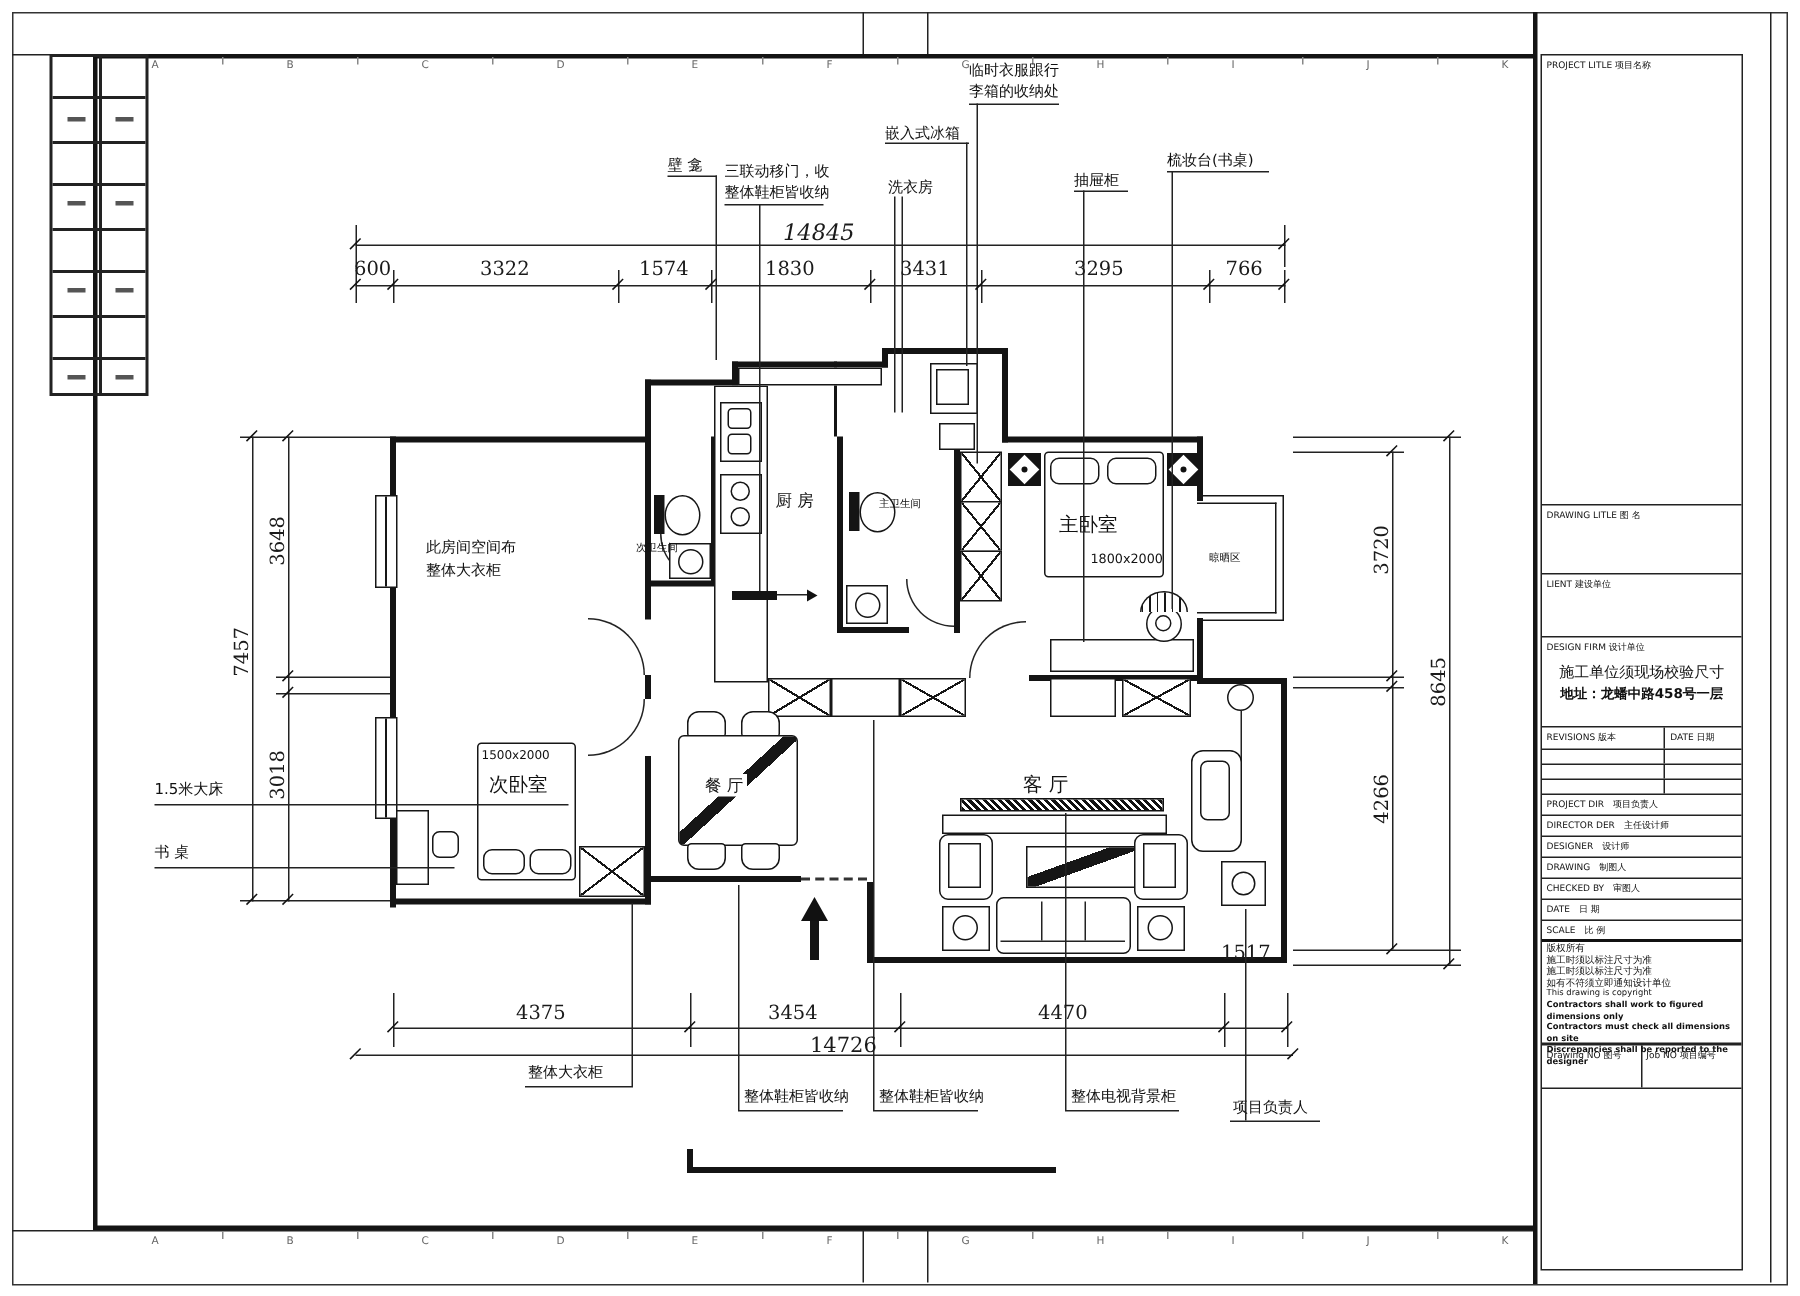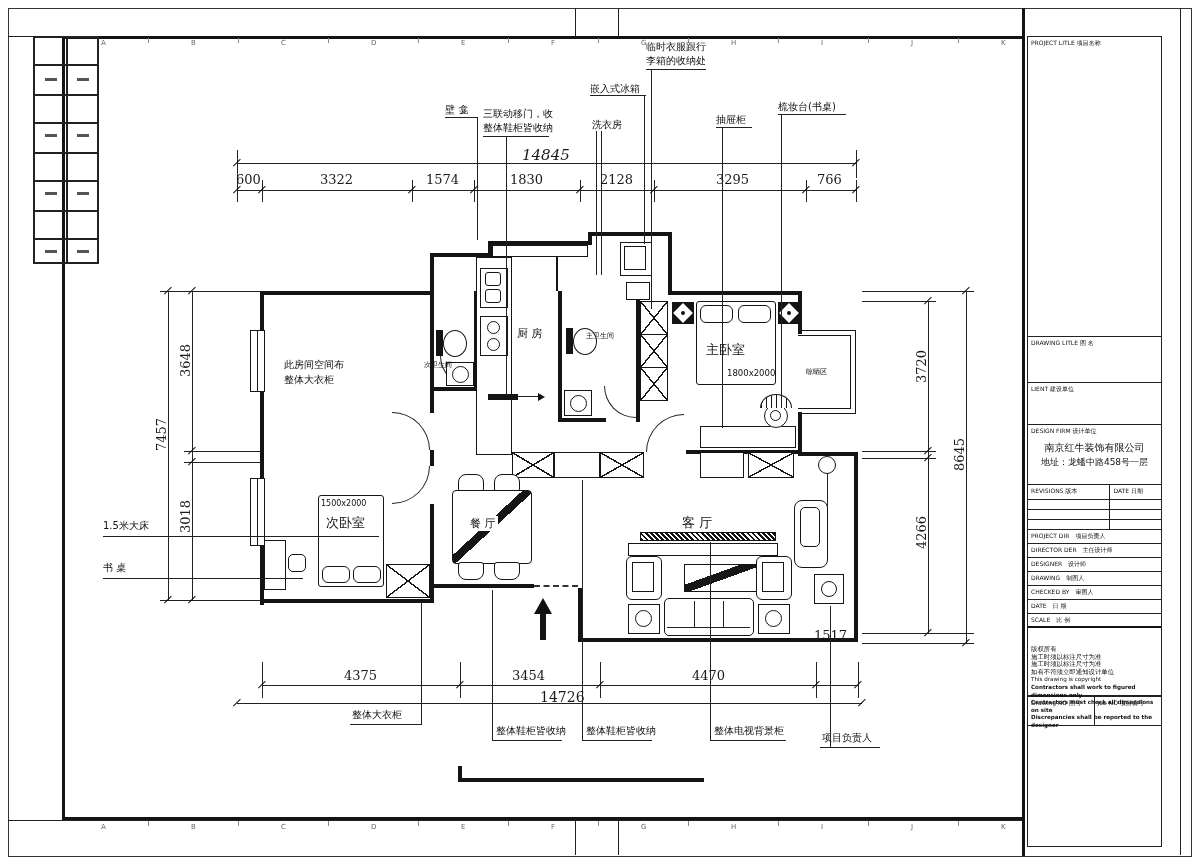--- a/index.html
+++ b/index.html
@@ -120,22 +120,22 @@
     <div class="tb-lab"><span>PROJECT LITLE</span> <span style="font-size:6px;">项目名称</span></div>
   </div>
   <div class="tb-sec" style="height:46px;flex:none;">
     <div class="tb-lab"><span>DRAWING LITLE</span> <span style="font-size:6px;">图 名</span></div>
   </div>
   <div class="tb-sec" style="height:42px;flex:none;">
     <div class="tb-lab"><span>LIENT</span> <span style="font-size:6px;">建设单位</span></div>
   </div>
   <div class="tb-sec" style="height:60px;flex:none;">
     <div class="tb-lab"><span>DESIGN FIRM</span> <span style="font-size:6px;">设计单位</span></div>
-    <div class="lbl" style="left:0;right:0;top:16px;text-align:center;font-size:10px;">南京红牛装饰有限公司</div>
-    <div class="lbl" style="left:0;right:0;top:31px;text-align:center;font-size:9px;">地址：龙蟠中路458号一层</div>
+    <div class="lbl" style="left:0;right:0;top:16px;text-align:center;font-size:10px;">施工单位须现场校验尺寸</div>
+    <div class="lbl" style="left:0;right:0;top:31px;text-align:center;font-size:9px;font-weight:bold;">地址：龙蟠中路458号一层</div>
   </div>
   <div class="tb-row" style="height:15px;flex:none;">
     <div class="tb-lab" style="width:62%;border-right:1px solid #222;box-sizing:border-box;">REVISIONS 版本</div>
     <div class="tb-lab">DATE 日期</div>
   </div>
   <div class="tb-row" style="height:10px;flex:none;">
         <div style="width:62%;border-right:1px solid #222;box-sizing:border-box;"></div>
       </div>
   <div class="tb-row" style="height:10px;flex:none;">
         <div style="width:62%;border-right:1px solid #222;box-sizing:border-box;"></div>
@@ -157,21 +157,21 @@
       </div>
   <div class="tb-sec" style="height:14px;flex:none;">
         <div class="tb-lab"><span>CHECKED BY</span>　<span style="font-size:6px;">审图人</span></div>
       </div>
   <div class="tb-sec" style="height:14px;flex:none;">
         <div class="tb-lab"><span>DATE</span>　<span style="font-size:6px;">日  期</span></div>
       </div>
   <div class="tb-sec" style="height:14px;flex:none;border-bottom:2px solid #111;">
         <div class="tb-lab"><span>SCALE</span>　<span style="font-size:6px;">比  例</span></div>
       </div>
-  <div class="tb-sec" style="height:68px;flex:none;padding-top:18px;">
+  <div class="tb-sec" style="height:68px;flex:none;padding-top:1px;">
     <div class="note-line">版权所有</div>
     <div class="note-line">施工时须以标注尺寸为准</div>
     <div class="note-line">施工时须以标注尺寸为准</div>
     <div class="note-line">如有不符须立即通知设计单位</div>
     <div class="note-line" style="font-size:5.6px;">This drawing is copyright</div>
     <div class="note-line" style="font-weight:bold;font-size:5.6px;">Contractors shall work to figured dimensions only</div>
     <div class="note-line" style="font-weight:bold;font-size:5.6px;">Contractors must check all dimensions on site</div>
     <div class="note-line" style="font-weight:bold;font-size:5.6px;">Discrepancies shall be reported to the designer</div>
   </div>
   <div class="tb-row" style="height:30px;flex:none;border-top:1px solid #222;">
@@ -417,21 +417,21 @@
 <div class="tk" style="left:407px;top:189px;"></div>
 <div class="tk" style="left:469px;top:189px;"></div>
 <div class="tk" style="left:575px;top:189px;"></div>
 <div class="tk" style="left:649px;top:189px;"></div>
 <div class="tk" style="left:801px;top:189px;"></div>
 <div class="tk" style="left:851px;top:189px;"></div>
 <div class="dim" style="left:236px;top:172px;">600</div>
 <div class="dim" style="left:320px;top:172px;">3322</div>
 <div class="dim" style="left:426px;top:172px;">1574</div>
 <div class="dim" style="left:510px;top:172px;">1830</div>
-<div class="dim" style="left:600px;top:172px;">2128</div>
+<div class="dim" style="left:600px;top:172px;">3431</div>
 <div class="dim" style="left:716px;top:172px;">3295</div>
 <div class="dim" style="left:817px;top:172px;">766</div>
 
 <div class="ln" style="left:168px;top:291px;width:1px;height:310px;"></div>
 <div class="ln" style="left:192px;top:291px;width:1px;height:310px;"></div>
 <div class="ln" style="left:160px;top:291px;width:100px;height:1px;"></div>
 <div class="ln" style="left:184px;top:451px;width:76px;height:1px;"></div>
 <div class="ln" style="left:184px;top:462px;width:76px;height:1px;"></div>
 <div class="ln" style="left:160px;top:600px;width:100px;height:1px;"></div>
 <div class="tk" style="left:187px;top:290px;"></div>

